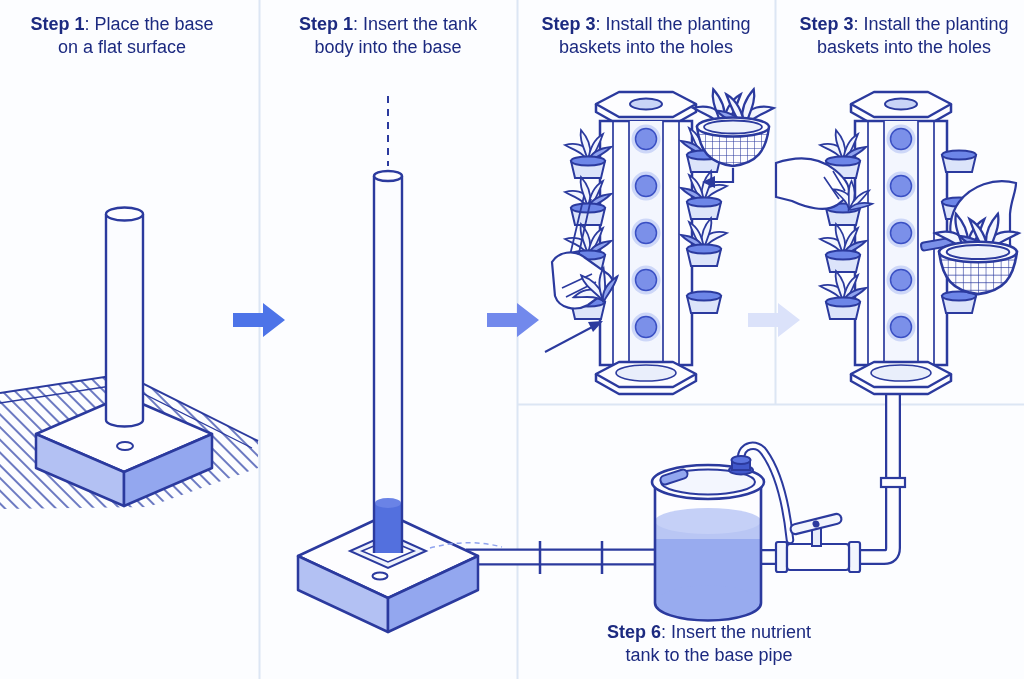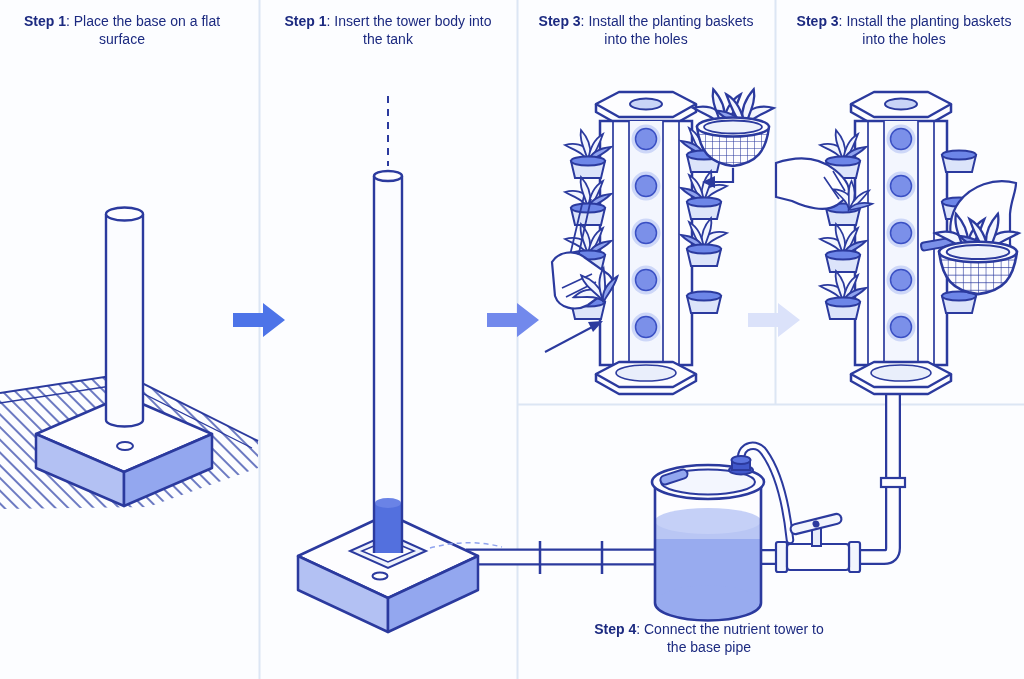--- a/index.html
+++ b/index.html
@@ -3,34 +3,34 @@
 <meta charset="utf-8">
 <style>
   html,body{margin:0;padding:0;background:#ffffff;}
   .canvas{
     position:relative;width:1024px;height:679px;overflow:hidden;
     background:#fcfdff;font-family:"Liberation Sans",sans-serif;
   }
   .art{position:absolute;left:0;top:0;}
   .step-heading{
     position:absolute;text-align:center;
-    font-size:14px;line-height:1.28;color:#1c2a80;z-index:5;
+    font-size:18px;line-height:1.28;color:#1c2a80;z-index:5;
   }
   .step-heading b{font-weight:700;}
 </style>
 </head>
 <body>
 
 <div class="canvas">
 
   <div class="step-heading" style="left:22px;top:13px;width:200px"><b>Step 1</b><span>: Place the base on a flat surface</span></div>
-  <div class="step-heading" style="left:283px;top:13px;width:210px"><b>Step 1</b><span>: Insert the tower body into the tank</span></div>
+  <div class="step-heading" style="left:283px;top:13px;width:210px"><b>Step 1</b><span>: Insert the tank body into the base</span></div>
   <div class="step-heading" style="left:532px;top:13px;width:228px"><b>Step 3</b><span>: Install the planting baskets into the holes</span></div>
   <div class="step-heading" style="left:790px;top:13px;width:228px"><b>Step 3</b><span>: Install the planting baskets into the holes</span></div>
-  <div class="step-heading" style="left:589px;top:621px;width:240px"><b>Step 4</b><span>: Connect the nutrient tower to the base pipe</span></div>
+  <div class="step-heading" style="left:589px;top:621px;width:240px"><b>Step 6</b><span>: Insert the nutrient tank to the base pipe</span></div>
 
   <svg class="art" width="1024" height="679" viewBox="0 0 1024 679">
     <defs>
       <pattern id="hatch" width="9" height="9" patternUnits="userSpaceOnUse" patternTransform="rotate(-45)">
         <line x1="4" y1="0" x2="4" y2="9" stroke="#3c4fae" stroke-width="1.5"></line>
       </pattern>
       <pattern id="mesh" width="7" height="7" patternUnits="userSpaceOnUse">
         <path d="M0,0 H7 M0,0 V7" stroke="#2b3a9e" stroke-width="1.1" fill="none"></path>
       </pattern>
 

